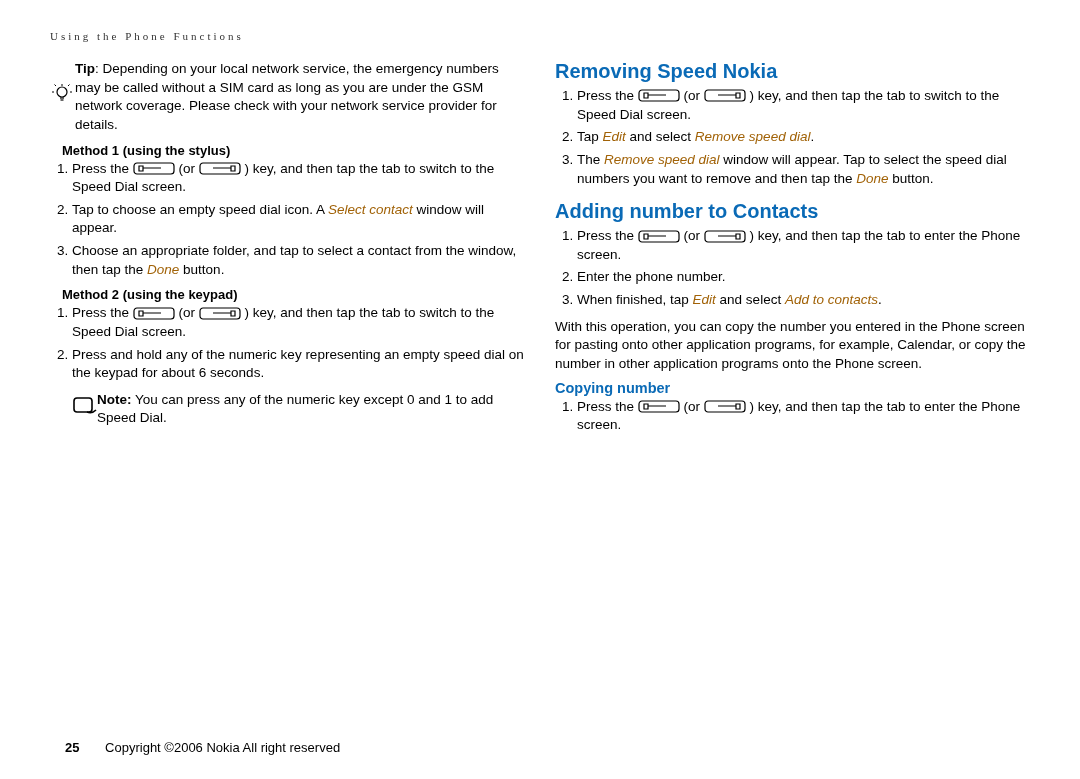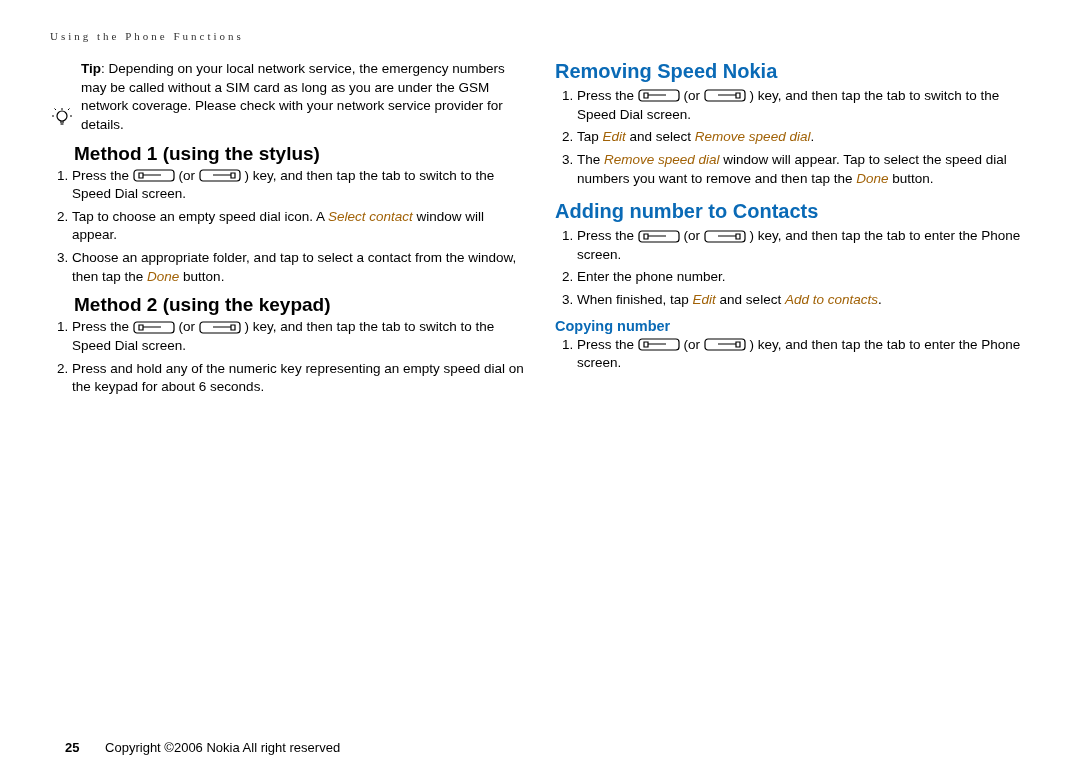--- a/index.html
+++ b/index.html
@@ -29,22 +29,22 @@
   }
   .section-heading {
     color: #0a6ab6;
     font-size: 20px;
     font-weight: bold;
     margin: 12px 0 4px 0;
     font-family: Arial, Helvetica, sans-serif;
   }
   .sub-heading {
     font-weight: bold;
-    font-size: 19px;
-    margin: 4px 0 2px 12px;
+    font-size: 13px;
+    margin: 4px 0 2px 0;
     font-family: Arial, Helvetica, sans-serif;
     padding-left: 12px;
   }
   .sub-heading-blue {
     color: #0a6ab6;
     font-weight: bold;
     font-size: 14.5px;
     margin: 4px 0 2px 0;
     font-family: Arial, Helvetica, sans-serif;
   }
@@ -53,22 +53,22 @@
     padding-left: 22px;
   }
   ol li {
     margin-bottom: 4px;
     line-height: 1.38;
     font-family: Arial, Helvetica, sans-serif;
     font-size: 13.5px;
   }
   .tip-block, .note-block {
     display: flex;
-    align-items: flex-end;
-    gap: 7px;
+    align-items: center;
+    gap: 1px;
     font-family: Arial, Helvetica, sans-serif;
     font-size: 13.5px;
     line-height: 1.38;
     margin-bottom: 8px;
   }
   .tip-block .body, .note-block .body {
     flex: 1;
   }
   .note-block {
     margin-left: 22px;
@@ -178,20 +178,31 @@
           </svg>
         <span> (or </span>
         <svg class="softkey">
             <use href="#softkey-right"></use>
           </svg>
         <span>) key, and then tap the tab to switch to the Speed Dial screen.</span>
       </li>
       <li>Press and hold any of the numeric key representing an empty speed dial on the keypad for about 6 seconds.</li>
     </ol>
 
+    <div class="note-block">
+      <div class="note-icon">
+        <svg width="26" height="22" viewBox="0 0 26 22">
+          <rect x="2" y="2" width="18" height="14" rx="3" fill="none" stroke="#000" stroke-width="1.6"></rect>
+          <path d="M15 16 Q20 18 24 14" fill="none" stroke="#000" stroke-width="1.6"></path>
+        </svg>
+      </div>
+      <div class="body">
+        <b>Note:</b><span> You can press any of the numeric key except 0 and 1 to add Speed Dial.</span>
+      </div>
+    </div>
 
   </div>
 
   <div class="col">
 
     <div class="section-heading" style="margin-top:0">Removing Speed Nokia</div>
     <ol>
       <li>
         <span>Press the </span>
         <svg class="softkey">
@@ -223,20 +234,21 @@
             <use href="#softkey-right"></use>
           </svg>
         <span>) key, and then tap the tab to enter the Phone screen.</span>
       </li>
       <li>Enter the phone number.</li>
       <li>
         <span>When finished, tap </span><span class="green-italic">Edit</span><span> and select </span><span class="green-italic">Add to contacts</span><span>.</span>
       </li>
     </ol>
 
+    <div class="para">With this operation, you can copy the number you entered in the Phone screen for pasting onto other application programs, for example, Calendar, or copy the number in other application programs onto the Phone screen.</div>
 
     <div class="sub-heading-blue">Copying number</div>
     <ol>
       <li>
         <span>Press the </span>
         <svg class="softkey">
             <use href="#softkey-left"></use>
           </svg>
         <span> (or </span>
         <svg class="softkey">

